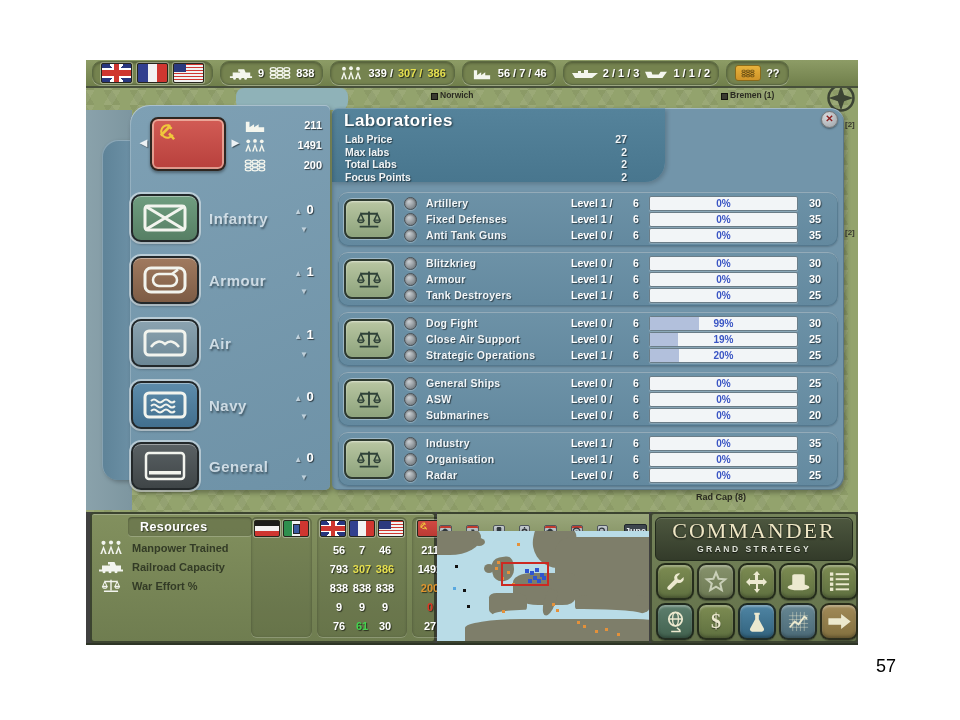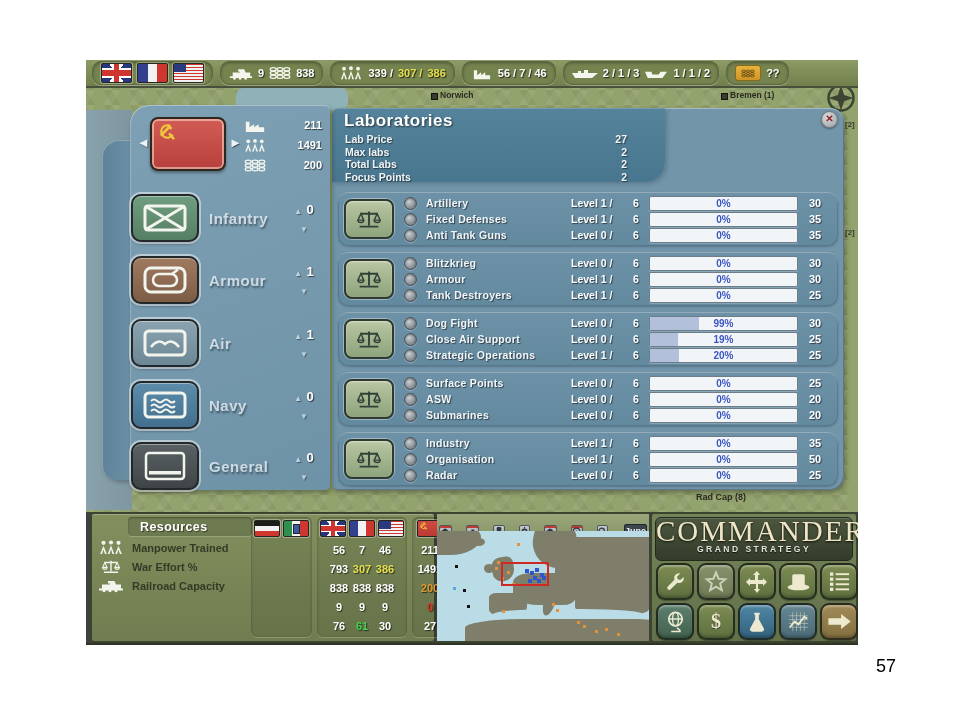--- a/index.html
+++ b/index.html
@@ -166,21 +166,21 @@
   .msea{position:absolute;left:56px;top:78px;width:150px;height:13px;background:#b9dce7;border-radius:40%;}
   .dot{position:absolute;width:3px;height:3px;}
   .d-o{background:#e4913a;} .d-b{background:#2f55d0;width:4px;height:4px;} .d-k{background:#111;} .d-c{background:#58a8e0;}
   .vp{position:absolute;left:64px;top:31px;width:48px;height:24px;border:2px solid #cc2a22;box-sizing:border-box;}
   
   .cmdpanel{flex:1;position:relative;background:linear-gradient(#75845a,#63714a);
     border:2px solid #3c4430;border-radius:4px;box-sizing:border-box;height:131px;}
   .logo{position:absolute;left:3px;top:3px;right:3px;height:42px;text-align:center;
     background:linear-gradient(#4d573f,#333b2a);border-radius:6px;border:1px solid #222a1c;
     box-shadow:inset 0 1px 0 rgba(255,255,255,.15);}
-  .logo-title{font-family:"Liberation Serif",serif;font-size:29px;letter-spacing:2px;color:#eee6c4;
+  .logo-title{font-family:"Liberation Serif",serif;font-size:22px;letter-spacing:2px;color:#eee6c4;
     line-height:26px;text-shadow:0 1px 2px rgba(0,0,0,.85);}
   .logo-sub{font-size:8.5px;font-weight:bold;letter-spacing:2.5px;color:#dfe3d8;line-height:10px;
     text-shadow:0 1px 1px rgba(0,0,0,.7);}
   .cbtns{position:absolute;left:4px;top:49px;display:grid;grid-template-columns:repeat(5,38px);
     grid-auto-rows:37px;gap:3px;}
   .cbtn{border-radius:9px;border:2px solid rgba(25,30,20,.85);display:flex;align-items:center;justify-content:center;
     color:#ece9cf;box-sizing:border-box;
     box-shadow:inset 0 2px 2px rgba(255,255,255,.3), inset 0 -2px 3px rgba(0,0,0,.25), 0 1px 1px rgba(0,0,0,.3);}
   .cb-green{background:linear-gradient(#7d8c52,#5f7040);}
   .cb-star{background:linear-gradient(#87926c,#6d7a54);color:#c9cfb8;}
@@ -653,21 +653,21 @@
 
       <div class="lgroup">
         <div class="scalesbtn">
           <svg class="ics" width="28" height="20" viewBox="0 0 24 17">
                 <use href="#i-scales"></use>
               </svg>
         </div>
         <div class="grows">
           <div class="lrow">
             <span class="radio"></span>
-            <span class="tname">Surface Points</span>
+            <span class="tname">General Ships</span>
             <span class="tlevel">Level 0 /</span>
             <span class="tmax">6</span>
             <span class="pbar">
                   <span class="pfill" style="width: 0%;"></span>
                   <span class="plabel">0%</span>
                 </span>
             <span class="tcost">25</span>
           </div>
           <div class="lrow">
             <span class="radio"></span>
@@ -748,30 +748,30 @@
           <div class="res-titlebox">
             <span class="res-title">Resources</span>
           </div>
           <div class="res-lrow">
             <svg class="rico icf" viewBox="0 0 26 16">
                   <use href="#i-people"></use>
                 </svg>
             <span class="res-label">Manpower Trained</span>
           </div>
           <div class="res-lrow">
+            <svg class="rico icf" viewBox="0 0 26 14">
+                  <use href="#i-train"></use>
+                </svg>
+            <span class="res-label">Railroad Capacity</span>
+          </div>
+          <div class="res-lrow">
             <svg class="rico ics" viewBox="0 0 24 17">
                   <use href="#i-scales"></use>
                 </svg>
             <span class="res-label">War Effort %</span>
-          </div>
-          <div class="res-lrow">
-            <svg class="rico icf" viewBox="0 0 26 14">
-                  <use href="#i-train"></use>
-                </svg>
-            <span class="res-label">Railroad Capacity</span>
           </div>
         </div>
         <div class="resbox">
           <div class="rb-flags">
             <span class="flag f-de"></span>
             <span class="flag f-it"></span>
           </div>
           <div class="rb-row">
                 <span class="rb-val"></span>
                 <span class="rb-val"></span>

